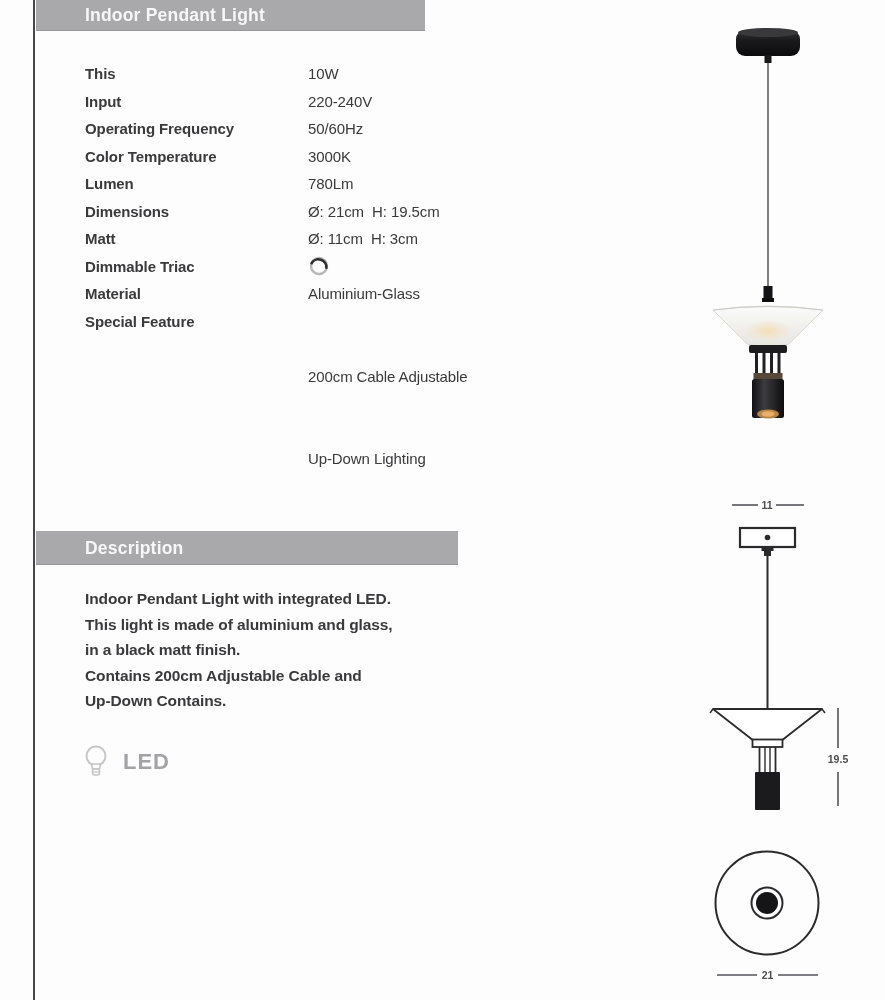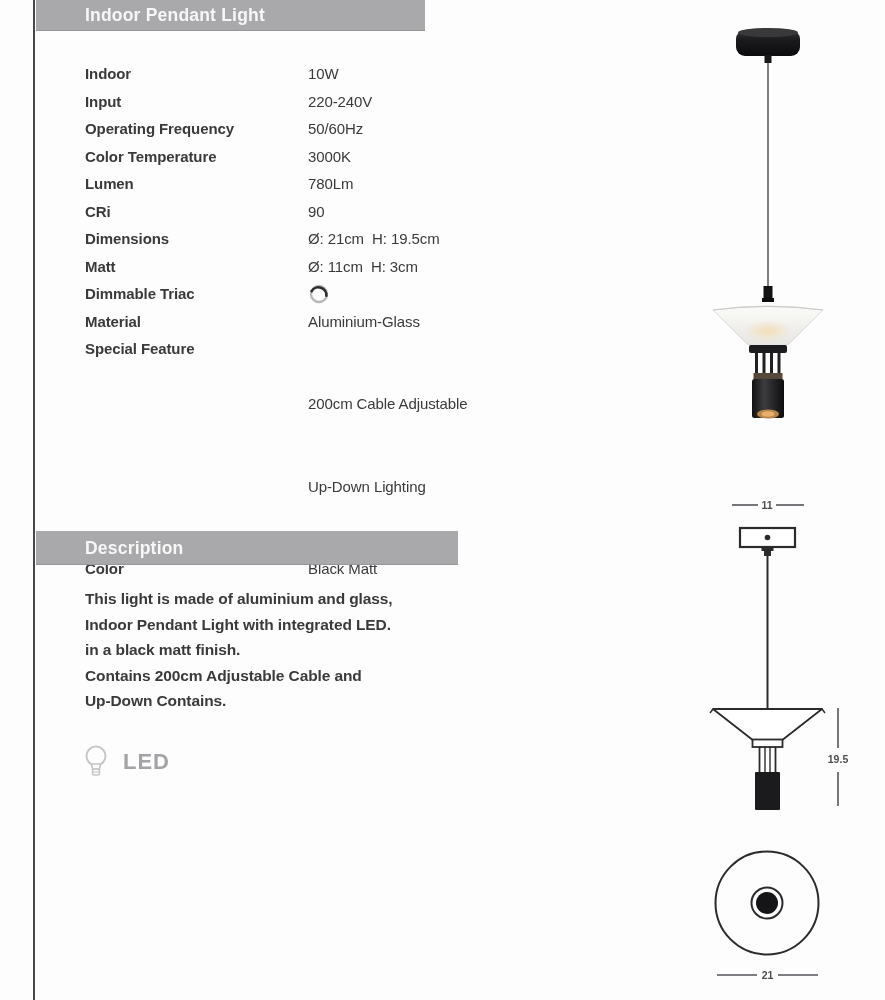--- a/index.html
+++ b/index.html
@@ -48,42 +48,38 @@
 <div class="page">
 
   <div class="vline"></div>
 
   <div class="section-bar" id="bar-spec">
     <span>Indoor Pendant Light</span>
   </div>
 
   <div class="spec">
     <div class="spec-row">
-      <div class="spec-label">Indoor</div>
+      <div class="spec-label">This</div>
       <div class="spec-value">10W</div>
     </div>
     <div class="spec-row">
       <div class="spec-label">Input</div>
       <div class="spec-value">220-240V</div>
     </div>
     <div class="spec-row">
       <div class="spec-label">Operating Frequency</div>
       <div class="spec-value">50/60Hz</div>
     </div>
     <div class="spec-row">
       <div class="spec-label">Color Temperature</div>
       <div class="spec-value">3000K</div>
     </div>
     <div class="spec-row">
       <div class="spec-label">Lumen</div>
       <div class="spec-value">780Lm</div>
-    </div>
-    <div class="spec-row">
-      <div class="spec-label">CRi</div>
-      <div class="spec-value">90</div>
     </div>
     <div class="spec-row">
       <div class="spec-label">Dimensions</div>
       <div class="spec-value">Ø: 21cm  H: 19.5cm</div>
     </div>
     <div class="spec-row">
       <div class="spec-label">Matt</div>
       <div class="spec-value">Ø: 11cm  H: 3cm</div>
     </div>
     <div class="spec-row">
@@ -158,22 +154,22 @@
       <ellipse cx="93" cy="396" rx="11" ry="4.5" fill="#b9854a"></ellipse>
       <ellipse cx="93" cy="396" rx="6.5" ry="2.8" fill="#e8b06a"></ellipse>
     </g>
   </svg>
 
   <div class="section-bar" id="bar-desc">
     <span>Description</span>
   </div>
 
   <div class="desc-text">
+    <div>Indoor Pendant Light with integrated LED.</div>
     <div>This light is made of aluminium and glass,</div>
-    <div>Indoor Pendant Light with integrated LED.</div>
     <div>in a black matt finish.</div>
     <div>Contains 200cm Adjustable Cable and</div>
     <div>Up-Down Contains.</div>
   </div>
 
   <div class="led-badge">
     <svg width="26" height="36" viewBox="0 0 26 36">
       <circle cx="13" cy="12" r="9.5" fill="#fdfdfd" stroke="#c6c6c8" stroke-width="2"></circle>
       <path d="M 8.5,20 L 17.5,20 L 16.5,25 L 9.5,25 Z" fill="#fdfdfd" stroke="#c6c6c8" stroke-width="1.6"></path>
       <rect x="9.5" y="25" width="7" height="6" rx="2" fill="none" stroke="#c6c6c8" stroke-width="1.6"></rect>

